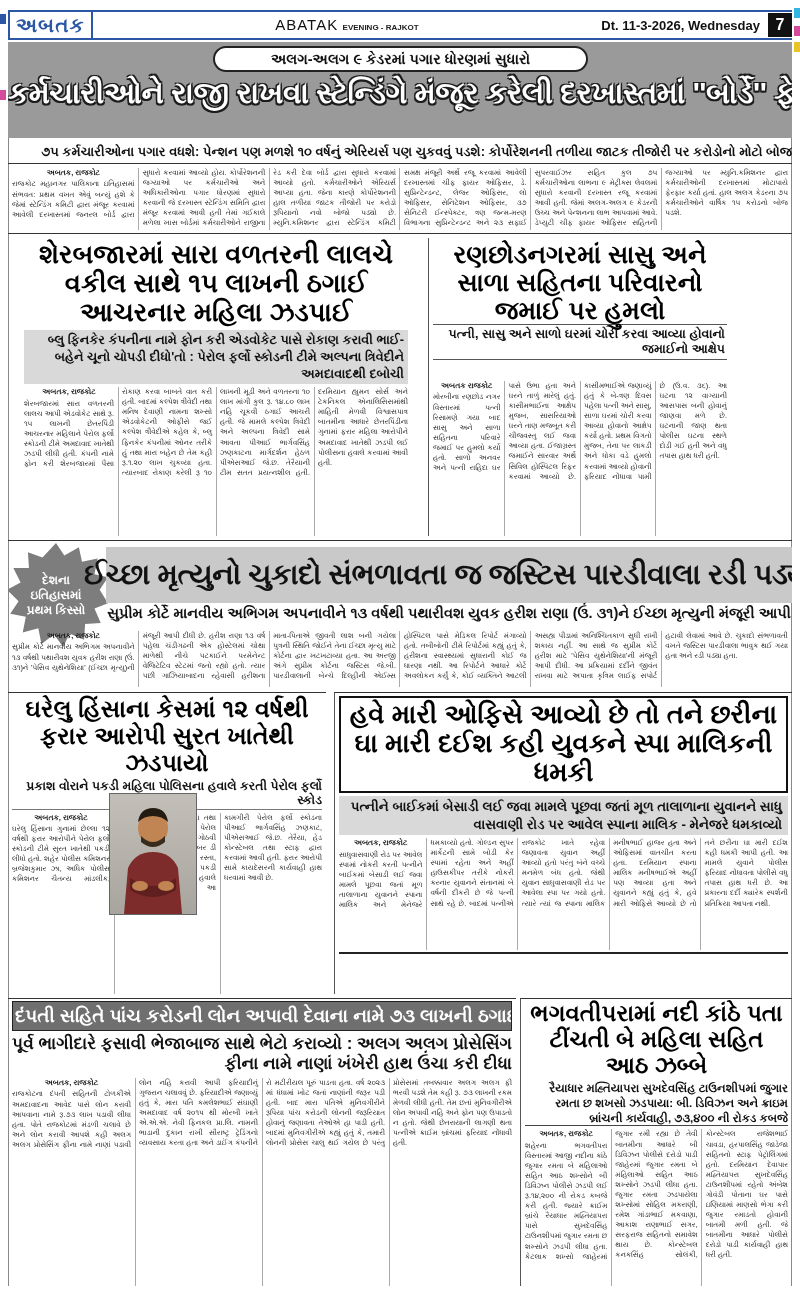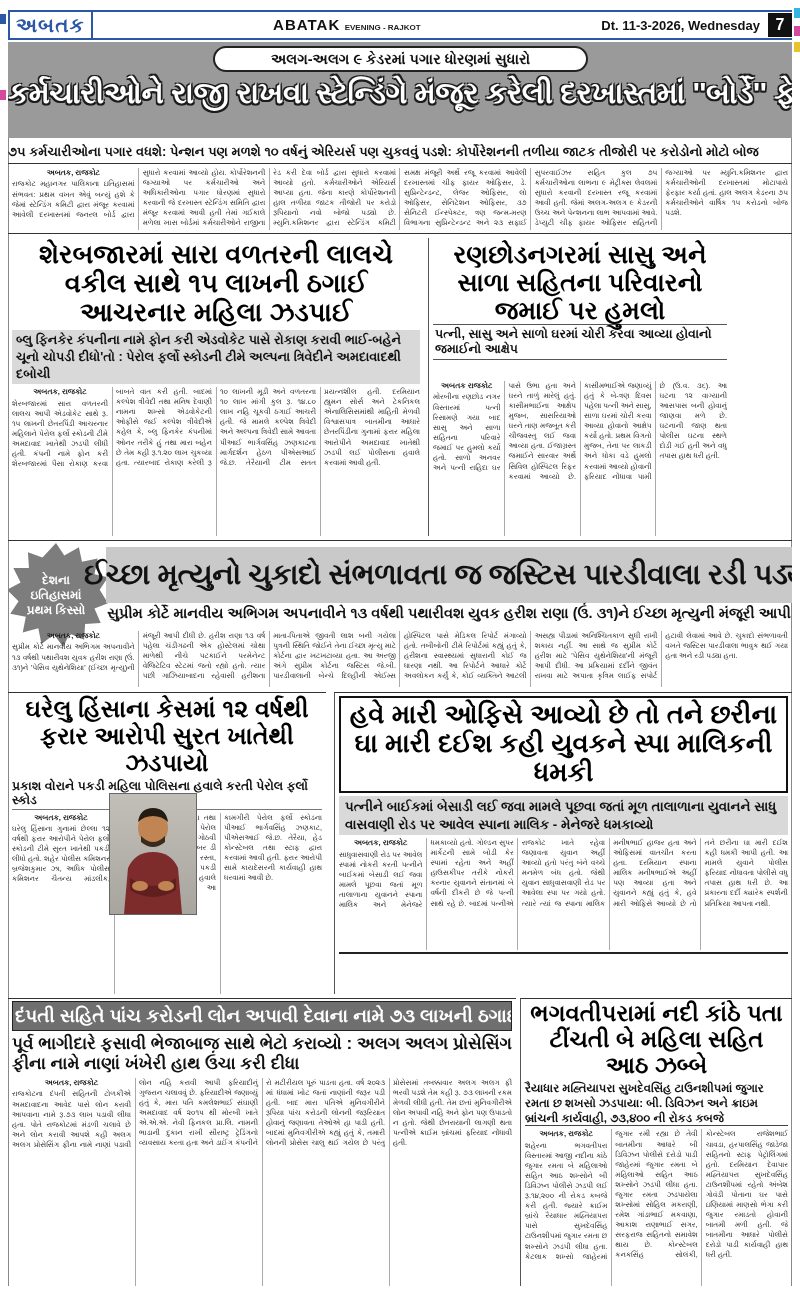--- a/index.html
+++ b/index.html
@@ -16,33 +16,33 @@
     position:absolute; left:8px; top:10px; width:784px; height:30px;
     border-top:2px solid #2b57a5; border-bottom:2px solid #2b57a5;
     display:flex; align-items:center;
   }
   .logo {
     font-weight:bold; font-size:20px; color:#2b57a5; padding:0 6px;
     border-left:2px solid #2b57a5; border-right:2px solid #2b57a5;
     letter-spacing:1px; line-height:26px;
   }
   .masthead-center { flex:1; text-align:center; }
-  .masthead-center .big { font-weight:bold; font-size:15px; letter-spacing:1px; }
+  .masthead-center .big { font-weight:normal; font-size:15px; letter-spacing:1px; }
   .masthead-center .small { font-size:8px; font-weight:bold; color:#222; }
   .masthead-date { font-size:13px; font-weight:bold; margin-right:8px; white-space:nowrap;text-align:center; }
   .pageno {
     width:24px; height:24px; background:#111; color:#fff; font-weight:bold;
     font-size:16px; display:flex; align-items:center; justify-content:center;
   }
   
   .frame { position:absolute; left:8px; width:784px; top:42px; bottom:4px;
            border-left:1px solid #888; border-right:1px solid #888; }
   .sec { position:absolute; overflow:hidden;padding-left:22px; }
   .headline { font-weight:bold; text-align:center; color:#000; line-height:1.12; }
-  .subhead  { font-weight:bold; text-align:left; }
+  .subhead  { font-weight:bold; text-align:right; }
   .graybar  { background:#d9d9d9; }
   .cols { column-gap:8px; column-rule:1px solid #aaa; text-align:justify;
           font-size:7.3px; line-height:1.38; color:#1a1a1a; overflow:hidden; }
   .dateline { font-weight:bold; text-align:center; font-size:7.6px; margin-bottom:1px; }
   .rule-b { border-bottom:1px solid #444; }
   
   .s1-gray { position:absolute; left:0; top:0; width:784px; height:96px; background:#9a9a9a; }
   .s1-strap {
     position:absolute; left:205px; top:4px; width:375px; height:26px; background:#fff;
     border:2px solid #222; border-radius:13px; display:flex; align-items:center; justify-content:center;
@@ -133,21 +133,21 @@
     <div class="s1-gray"></div>
     <div class="s1-strap">અલગ-અલગ ૯ કેડરમાં પગાર ધોરણમાં સુધારો</div>
     <div class="s1-headline">કર્મચારીઓને રાજી રાખવા સ્ટેન્ડિંગે મંજૂર કરેલી દરખાસ્તમાં ''બોર્ડે'' ફેરફાર કર્યા: એરિયર્સ - પેન્શનના લાભ</div>
     <div class="s1-sub subhead">૭૫ કર્મચારીઓના પગાર વધશે: પેન્શન પણ મળશે ૧૦ વર્ષનું એરિયર્સ પણ ચુકવવું પડશે: કોર્પોરેશનની તળીયા જાટક તીજોરી પર કરોડોનો મોટો બોજ</div>
     <div class="s1-body cols">
       <div class="dateline">અબતક, રાજકોટ</div>
       <span>રાજકોટ મહાનગર પાલિકાના ઇતિહાસમાં સંભવત: પ્રથમ વખત એવું બન્યું હશે કે જેમાં સ્ટેન્ડિંગ કમિટી દ્વારા મંજૂર કરવામાં આવેલી દરખાસ્તમાં જનરલ બોર્ડ દ્વારા સુધારો કરવામાં આવ્યો હોય. કોર્પોરેશનની જગ્યાઓ પર કર્મચારીઓ અને અધિકારીઓના પગાર ધોરણમાં સુધારો કરવાની જે દરખાસ્ત સ્ટેન્ડિંગ સમિતિ દ્વારા મંજૂર કરવામાં આવી હતી તેમાં ગઈકાલે મળેલા ખાસ બોર્ડમાં કર્મચારીઓને રાજીના રેડ કરી દેવા બોર્ડ દ્વારા સુધારો કરવામાં આવ્યો હતો. કર્મચારીઓને એરિયર્સ આપ્યા હતા. જેના કારણે કોર્પોરેશનની હાલ તળીયા જાટક તીજોરી પર કરોડો રૂપિયાનો નવો બોજો પડ્યો છે. મ્યુનિ.કમિશનર દ્વારા સ્ટેન્ડિંગ કમિટી સમક્ષ મંજૂરી અર્થે રજૂ કરવામાં આવેલી દરખાસ્તમાં ચીફ ફાયર ઓફિસર, ડે. સુપ્રિન્ટેન્ડન્ટ, લેજર ઓફિસર, લો ઓફિસર, સેનિટેશન ઓફિસર, ૩૭ સેનિટરી ઈન્સ્પેક્ટર, ત્રણ જન્મ-મરણ વિભાગના સુપ્રિન્ટેન્ડન્ટ અને ૨૩ સફાઈ સુપરવાઈઝર સહિત કુલ ૭૫ કર્મચારીઓના લાભના ૯ મેટ્રીક્સ લેવલમાં સુધારો કરવાની દરખાસ્ત રજૂ કરવામાં આવી હતી. જેમાં અલગ-અલગ ૯ કેડરની ઉચ્ચ અને પેન્શનના લાભ આપવામાં આવે. ડેપ્યુટી ચીફ ફાયર ઓફિસર સહિતની જગ્યાઓ પર મ્યુનિ.કમિશનર દ્વારા કર્મચારીઓની દરખાસ્તમાં મોટાપાયે ફેરફાર કર્યા હતાં. હાલ અલગ કેડરના ૭૫ કર્મચારીઓને વાર્ષિક ૧૫ કરોડનો બોજ પડશે.</span>
     </div>
   </div>
 
-  <div class="sec" style="left:8px; top:238px; width:416px; height:298px; padding:2px 4px 0;">
+  <div class="sec" style="left:8px; top:238px; width:416px; height:298px; padding:2px 16px 0;">
     <div class="headline s2l-h">શેરબજારમાં સારા વળતરની લાલચે વકીલ સાથે ૧૫ લાખની ઠગાઈ આચરનાર મહિલા ઝડપાઈ</div>
     <div class="subhead graybar s2-subbar">બ્લુ ફિનકેર કંપનીના નામે ફોન કરી એડવોકેટ પાસે રોકાણ કરાવી ભાઈ-બહેને ચૂનો ચોપડી દીધો'તો : પેરોલ ફર્લો સ્કોડની ટીમે અલ્પના ત્રિવેદીને અમદાવાદથી દબોચી</div>
     <div class="s2l-body cols">
       <div class="dateline">અબતક, રાજકોટ</div>
       <span>શેરબજારમાં સારા વળતરની લાલચ આપી એડવોકેટ સાથે રૂ. ૧૫ લાખની છેતરપિંડી આચરનાર મહિલાને પેરોલ ફર્લો સ્કોડની ટીમે અમદાવાદ ખાતેથી ઝડપી લીધી હતી. કંપની નામે ફોન કરી શેરબજારમાં પૈસા રોકાણ કરવા બાબતે વાત કરી હતી. બાદમાં કલ્પેશ ત્રીવેદી તથા મનિષ દેવાણી નામના શખ્સો એડવોકેટની ઓફીસે જઈ કલ્પેશ ત્રીવેદીએ કહેલ કે, બ્લુ ફિનકેર કંપનીમાં ઓનર તરીકે હું તથા મારા બહેન છે તેમ કહી રૂ.૧.૨૦ લાખ ચુકવ્યા હતા. ત્યારબાદ રોકાણ કરેલી રૂ ૧૦ લાખની મૂડી અને વળતરના ૧૦ લાખ માંગી કુલ રૂ. ૧૪.૮૦ લાખ નહિ ચૂકવી ઠગાઈ આચરી હતી. જે મામલે કલ્પેશ ત્રિવેદી અને અલ્પના ત્રિવેદી સામે આવતા પીઆઈ ભાર્ગવસિંહ ઝણકાટના માર્ગદર્શન હેઠળ પીએસઆઈ જે.છ. તેરૈયાની ટીમ સતત પ્રયત્નશીલ હતી. દરમિયાન હ્યુમન સોર્સ અને ટેકનિકલ એનાલિસિસમાંથી માહિતી મેળવી વિશ્વાસપાત્ર બાતમીના આધારે છેતરપિંડીના ગુનામાં ફરાર મહિલા આરોપીને અમદાવાદ ખાતેથી ઝડપી લઈ પોલીસના હવાલે કરવામાં આવી હતી.</span>
     </div>
   </div>
 
   <div class="sec s2r" style="left:428px; top:238px; width:303px; height:298px; padding:2px 4px 0;">
     <div class="headline s2r-h">રણછોડનગરમાં સાસુ અને સાળા સહિતના પરિવારનો જમાઈ પર હુમલો</div>

